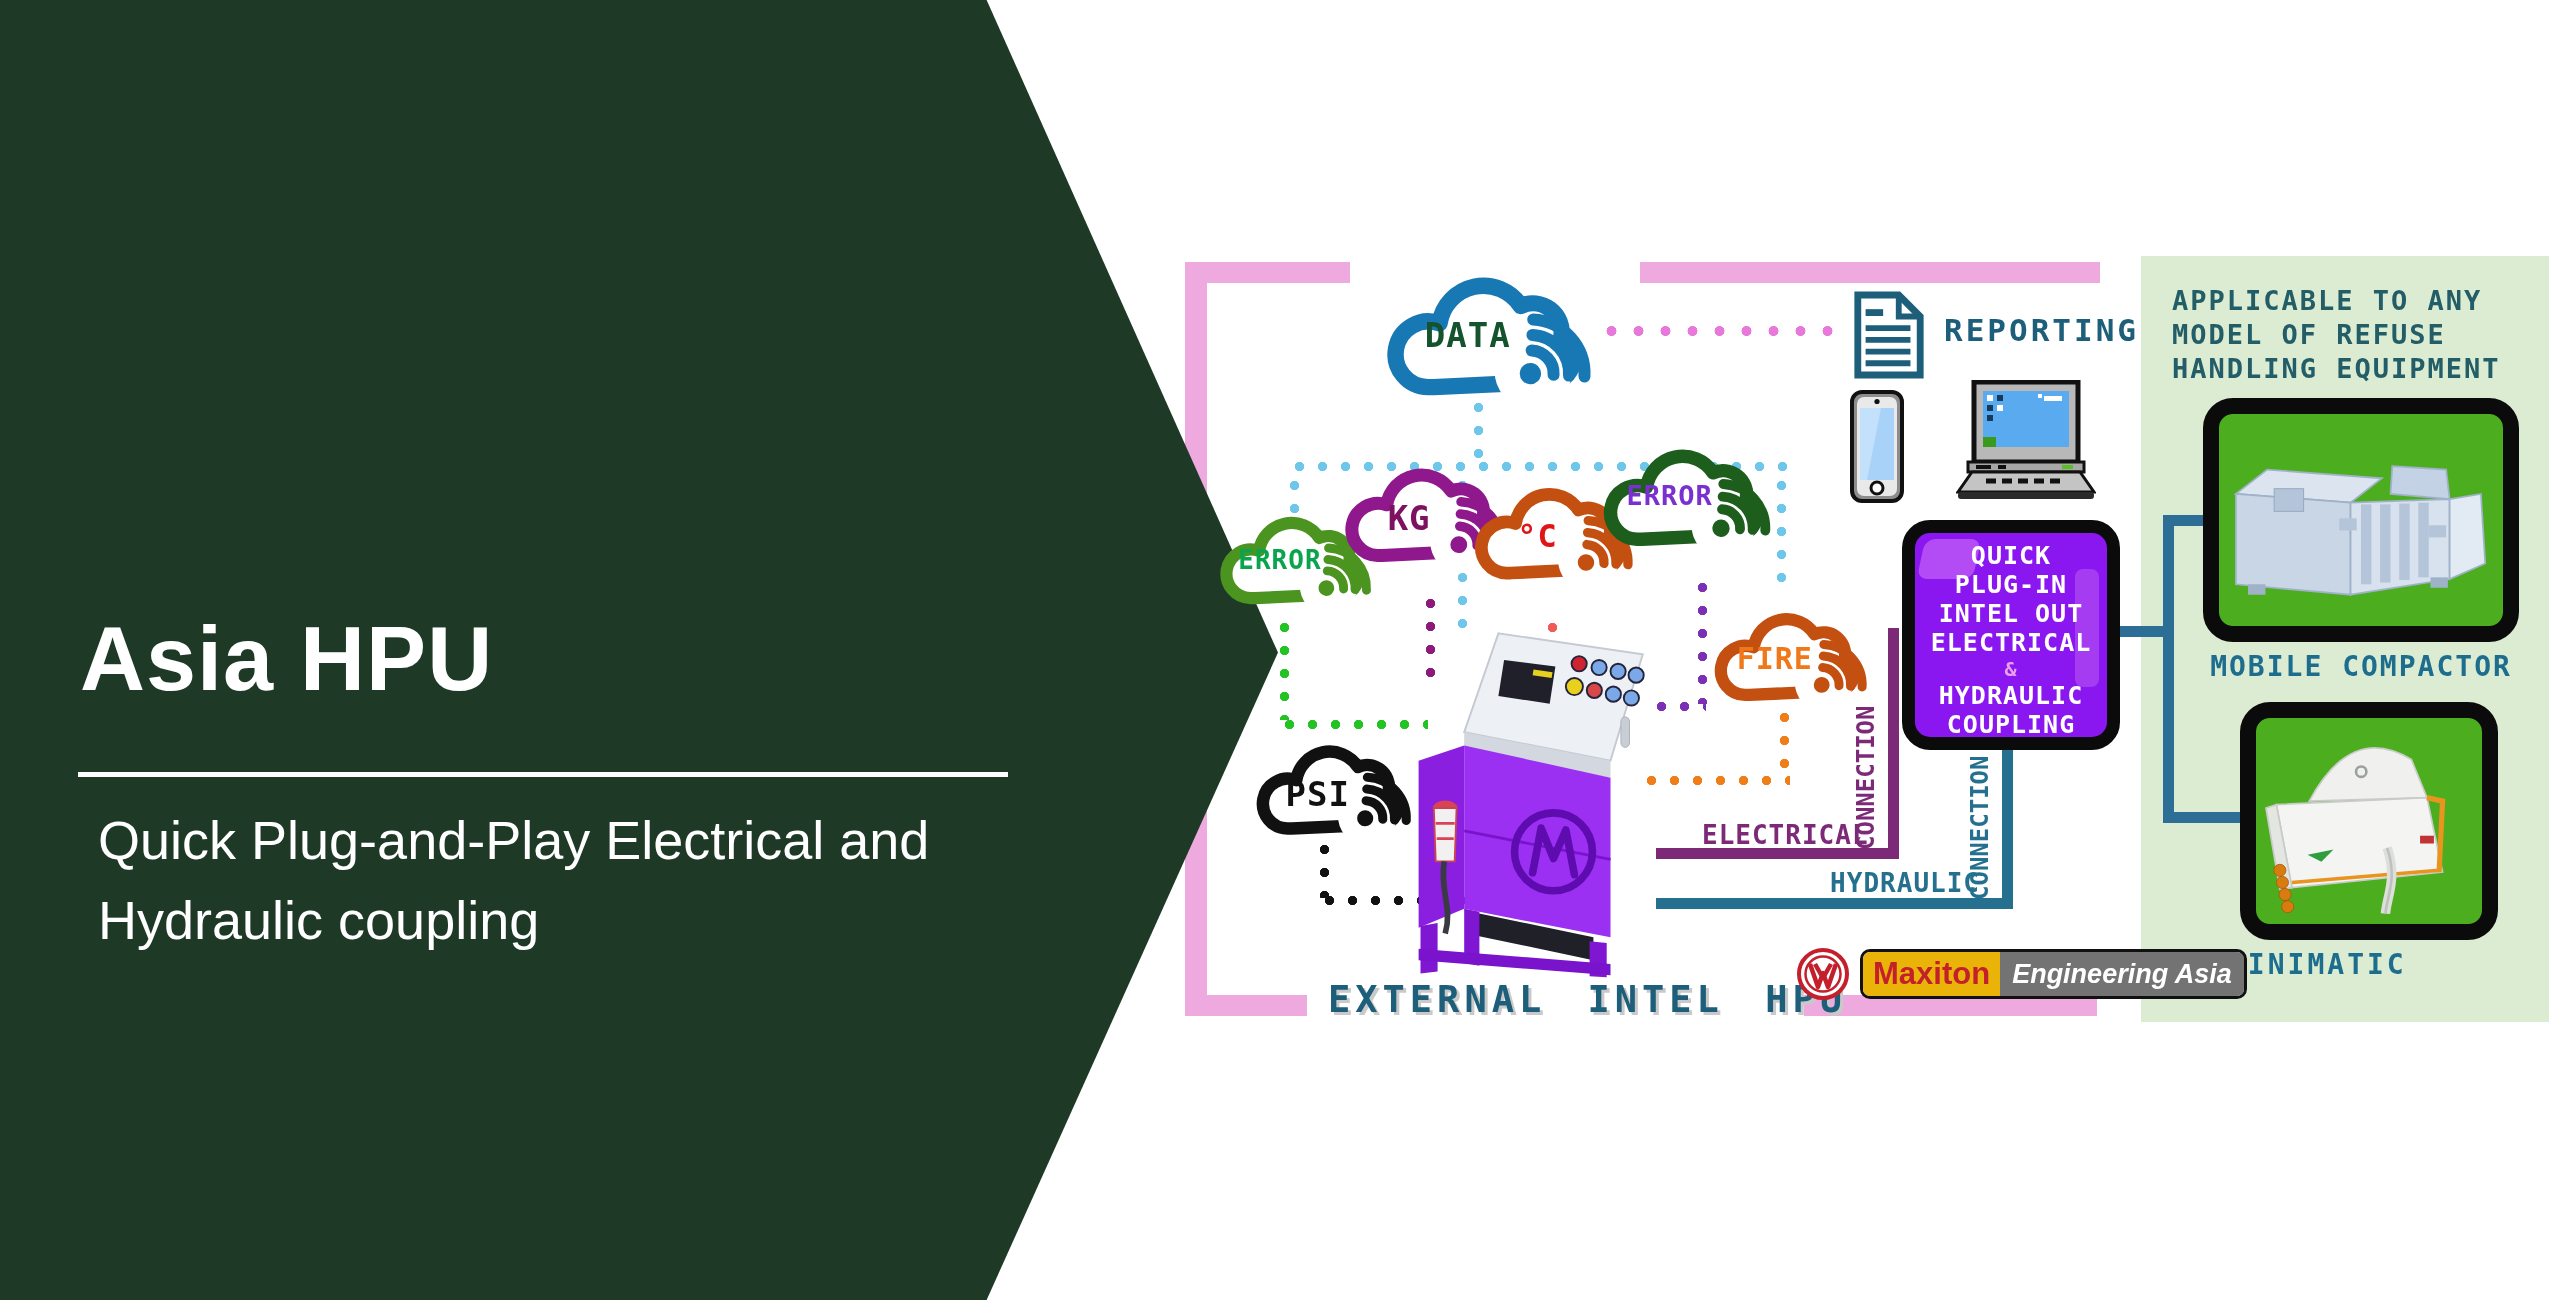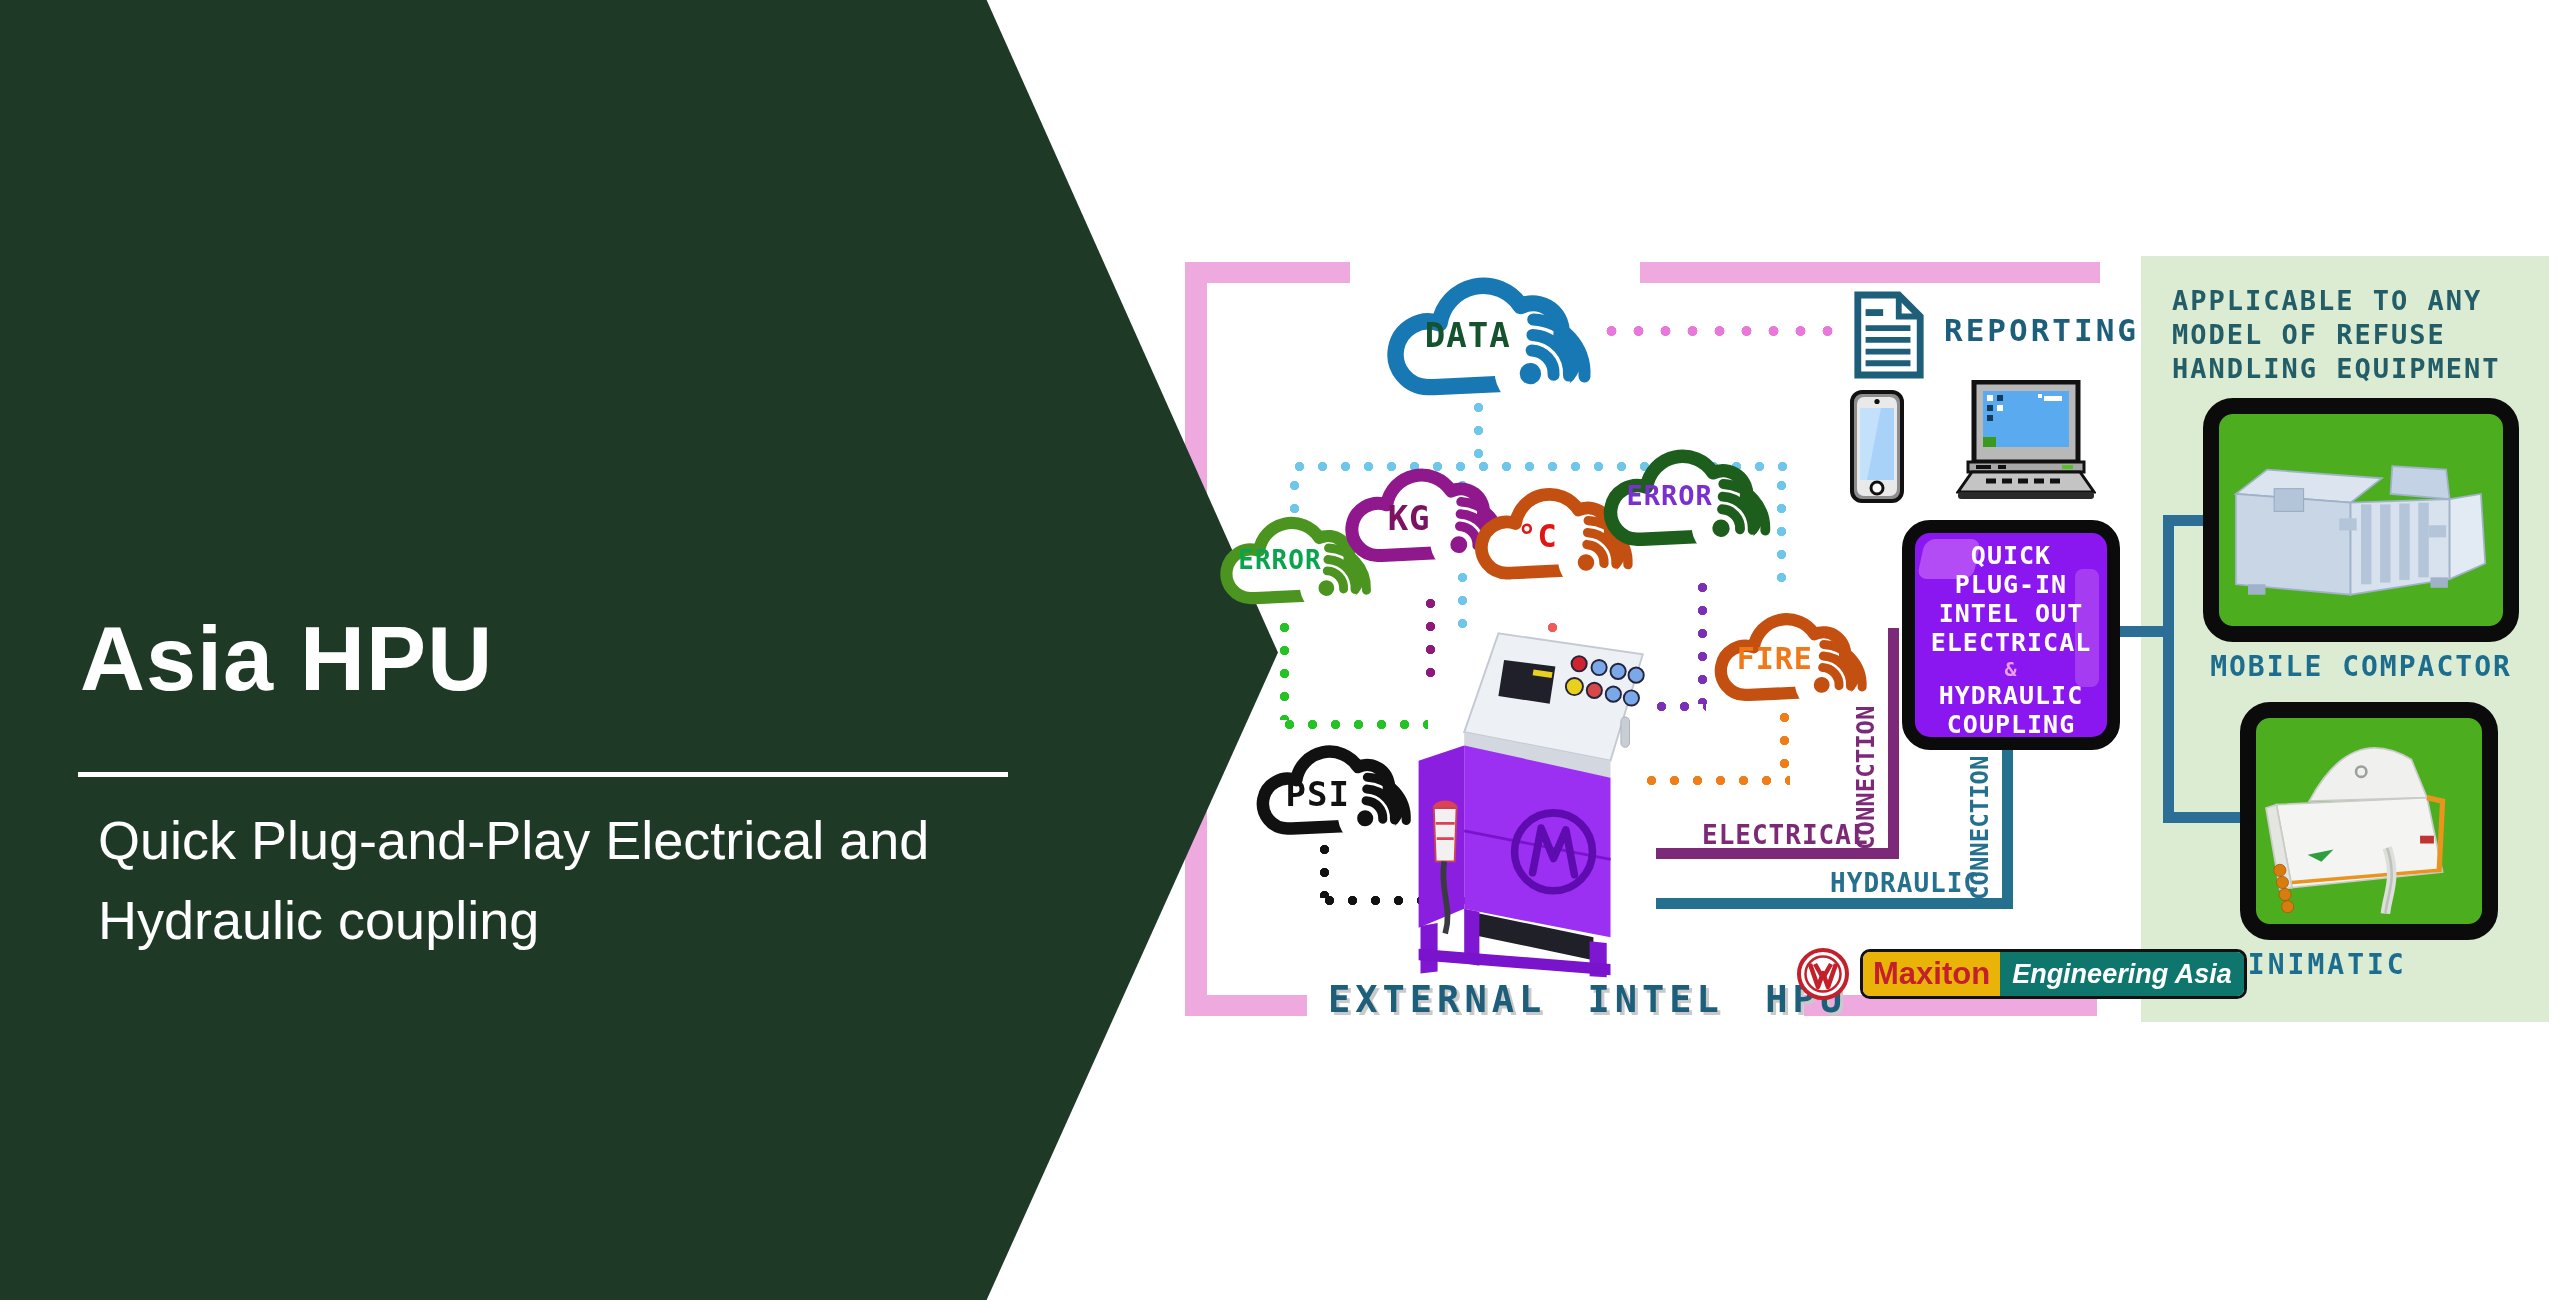--- a/index.html
+++ b/index.html
@@ -257,21 +257,21 @@
 
   <div class="abs" style="left:1796px;top:948px;height:52px;z-index:7;display:flex;align-items:center;">
     <svg viewBox="0 0 54 54" style="width:54px;height:54px;">
       <circle cx="27" cy="27" r="24" fill="#ffffff" stroke="#c3202c" stroke-width="4"></circle>
       <circle cx="27" cy="27" r="17.5" fill="none" stroke="#c3202c" stroke-width="2.5"></circle>
       <path d="M14 17 L22 40 L27 26 L32 40 L40 17" fill="none" stroke="#c3202c" stroke-width="4.5" stroke-linejoin="round"></path>
       <path d="M19 17 L27 31 L35 17" fill="none" stroke="#c3202c" stroke-width="4.5" stroke-linejoin="round"></path>
     </svg>
     <div style="display:flex;margin-left:10px;border:3px solid #111;border-radius:10px;overflow:hidden;height:44px;">
       <span style="background:#eab308;color:#c3202c;font-weight:bold;font-size:31px;line-height:44px;padding:0 10px;font-family:'Liberation Sans',sans-serif;">Maxiton</span>
-      <span style="background:#0f766e;color:#fff;font-weight:bold;font-style:italic;font-size:27px;line-height:44px;padding:0 12px;font-family:'Liberation Sans',sans-serif;">Engineering Asia</span>
+      <span style="background:#737373;color:#fff;font-weight:bold;font-style:italic;font-size:27px;line-height:44px;padding:0 12px;font-family:'Liberation Sans',sans-serif;">Engineering Asia</span>
     </div>
   </div>
 
   <div class="abs" style="left:2141px;top:256px;width:408px;height:766px;background:#dcecd2;z-index:5;"></div>
   <div class="abs pix" style="left:2172px;top:284px;width:370px;font-size:27px;line-height:34px;letter-spacing:2px;color:#235e68;z-index:6;">
     <div>APPLICABLE TO ANY</div>
     <div>MODEL OF REFUSE</div>
     <div>HANDLING EQUIPMENT</div>
   </div>
 

